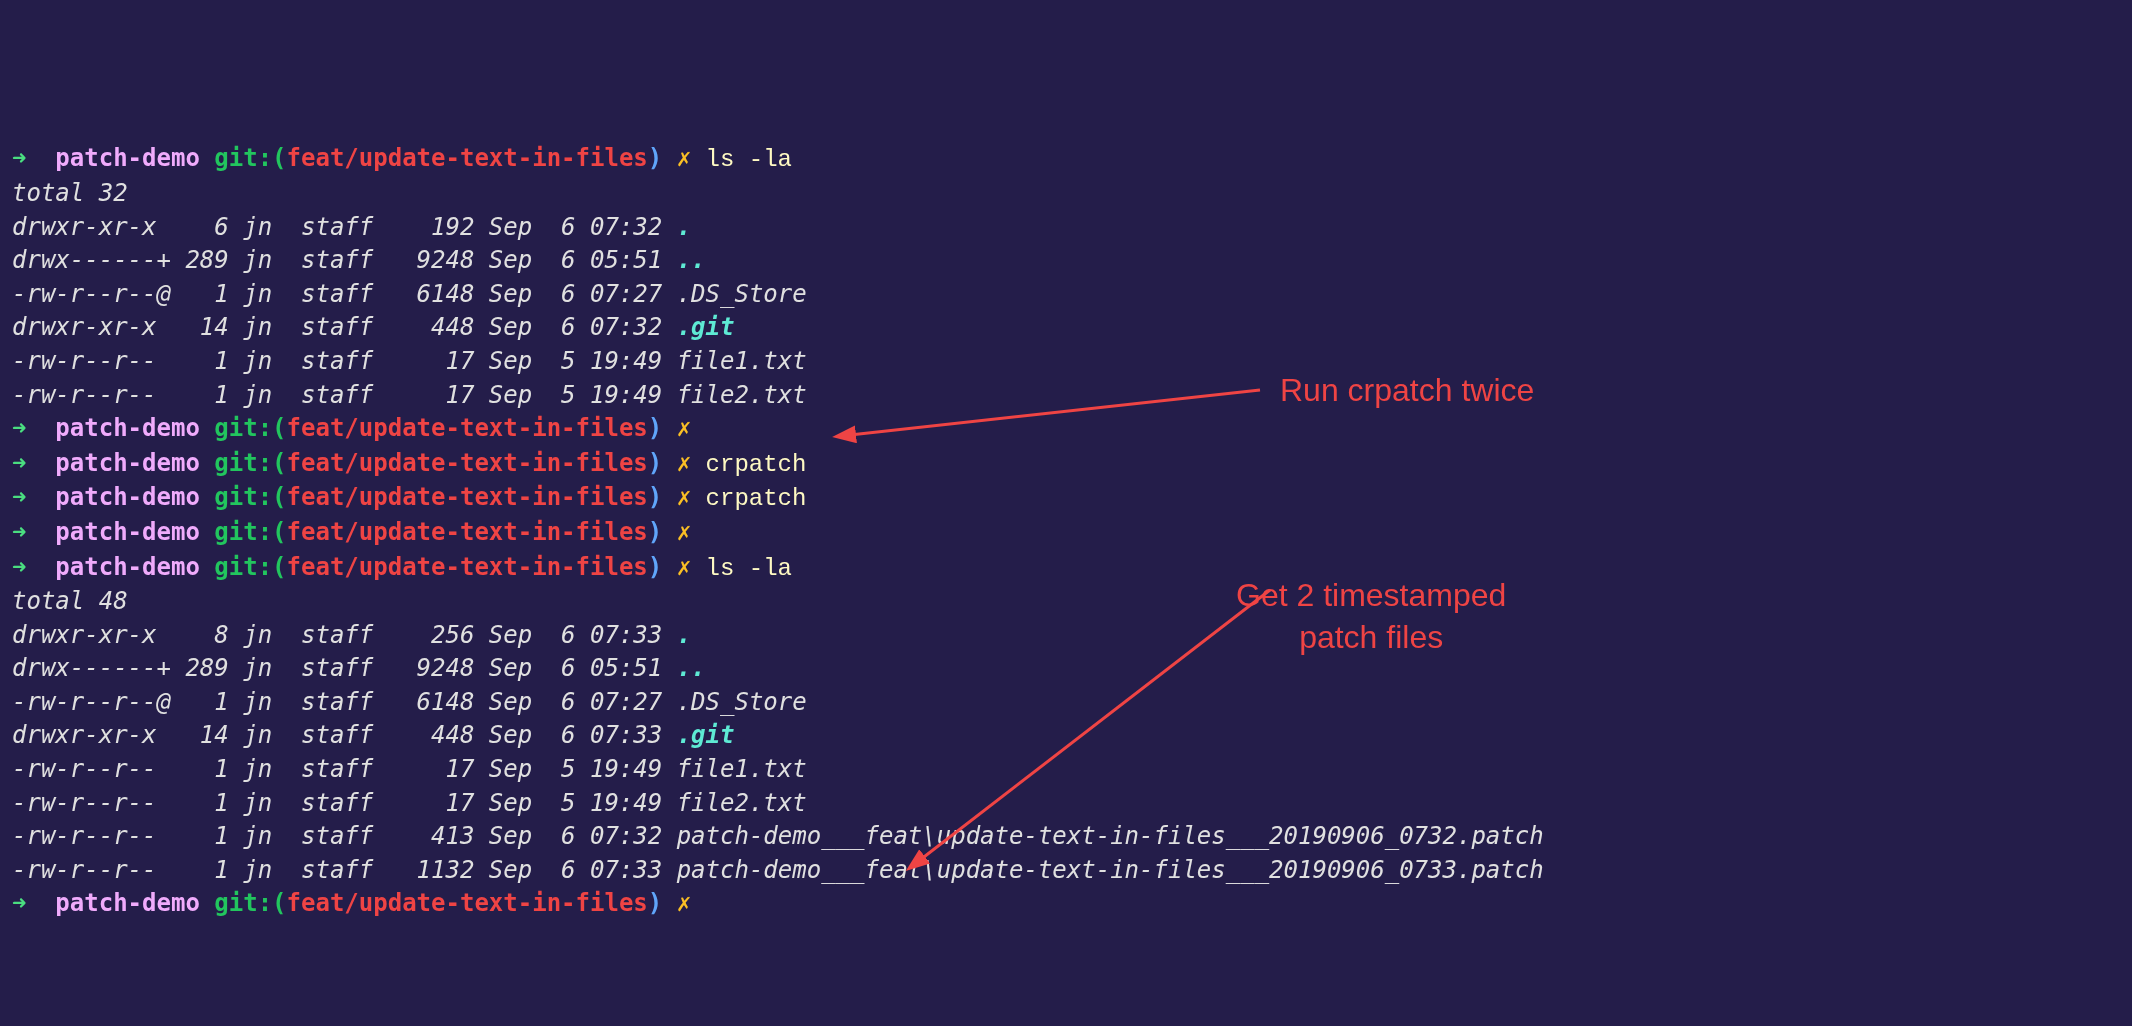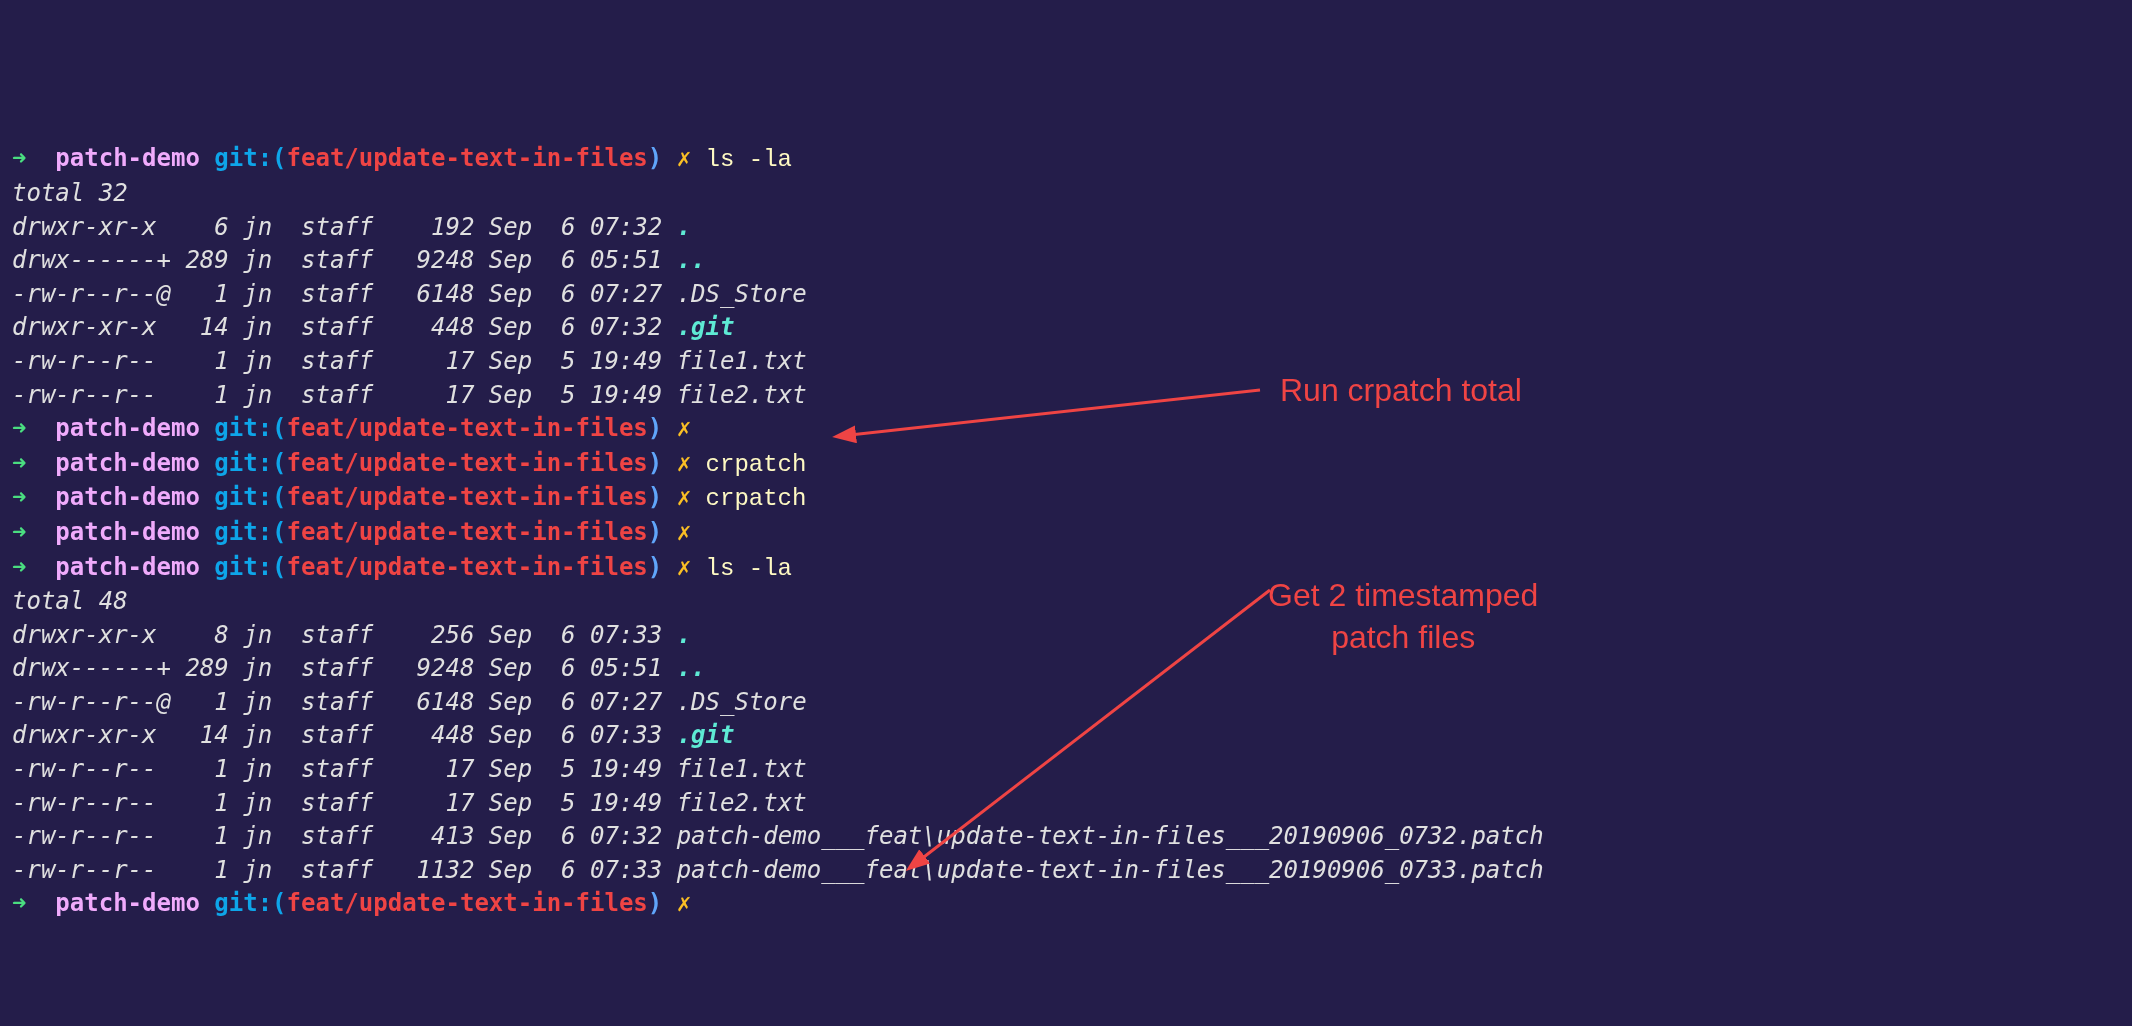--- a/index.html
+++ b/index.html
@@ -12,21 +12,21 @@
       padding: 8px 12px;
       white-space: pre;
       position: relative;
       width: 2132px;
       height: 1026px;
       overflow: hidden;
     }
     .line { display: block; }
     .arrow { color: #4ade80; font-weight: bold; }
     .dir { color: #f0abfc; font-weight: bold; }
-    .git-label { color: #0ea5e9; font-weight: bold; }
+    .git-label { color: #22c55e; font-weight: bold; }
     .paren { color: #60a5fa; font-weight: bold; }
     .branch { color: #ef4444; font-weight: bold; text-align: center; }
     .x-mark { color: #fbbf24; font-weight: bold; }
     .cmd { color: #fef9c3; font-family: Liberation Mono, monospace; }
     .out { color: #e0e0e0; font-style: italic; }
     .fname-dir { color: #5eead4; font-weight: bold; }
     .annotation {
       position: absolute;
       color: #ef4444;
       font-family: Arial, Helvetica, sans-serif;
@@ -41,23 +41,23 @@
       pointer-events: none;
     }
   </style>
 </head>
 <body>
 
 
 
 <div id="terminal"><span class="line"><span class="arrow">➜</span>  <span class="dir">patch-demo</span> <span class="git-label">git:(</span><span class="branch">feat/update-text-in-files</span><span class="paren">)</span> <span class="x-mark">✗</span> <span class="cmd">ls -la</span></span><span class="line out">total 32</span><span class="line out">drwxr-xr-x    6 jn  staff    192 Sep  6 07:32 <span class="fname-dir">.</span></span><span class="line out">drwx------+ 289 jn  staff   9248 Sep  6 05:51 <span class="fname-dir">..</span></span><span class="line out">-rw-r--r--@   1 jn  staff   6148 Sep  6 07:27 <span class="out">.DS_Store</span></span><span class="line out">drwxr-xr-x   14 jn  staff    448 Sep  6 07:32 <span class="fname-dir">.git</span></span><span class="line out">-rw-r--r--    1 jn  staff     17 Sep  5 19:49 <span class="out">file1.txt</span></span><span class="line out">-rw-r--r--    1 jn  staff     17 Sep  5 19:49 <span class="out">file2.txt</span></span><span class="line"><span class="arrow">➜</span>  <span class="dir">patch-demo</span> <span class="git-label">git:(</span><span class="branch">feat/update-text-in-files</span><span class="paren">)</span> <span class="x-mark">✗</span> <span class="cmd"></span></span><span class="line"><span class="arrow">➜</span>  <span class="dir">patch-demo</span> <span class="git-label">git:(</span><span class="branch">feat/update-text-in-files</span><span class="paren">)</span> <span class="x-mark">✗</span> <span class="cmd">crpatch</span></span><span class="line"><span class="arrow">➜</span>  <span class="dir">patch-demo</span> <span class="git-label">git:(</span><span class="branch">feat/update-text-in-files</span><span class="paren">)</span> <span class="x-mark">✗</span> <span class="cmd">crpatch</span></span><span class="line"><span class="arrow">➜</span>  <span class="dir">patch-demo</span> <span class="git-label">git:(</span><span class="branch">feat/update-text-in-files</span><span class="paren">)</span> <span class="x-mark">✗</span> <span class="cmd"></span></span><span class="line"><span class="arrow">➜</span>  <span class="dir">patch-demo</span> <span class="git-label">git:(</span><span class="branch">feat/update-text-in-files</span><span class="paren">)</span> <span class="x-mark">✗</span> <span class="cmd">ls -la</span></span><span class="line out">total 48</span><span class="line out">drwxr-xr-x    8 jn  staff    256 Sep  6 07:33 <span class="fname-dir">.</span></span><span class="line out">drwx------+ 289 jn  staff   9248 Sep  6 05:51 <span class="fname-dir">..</span></span><span class="line out">-rw-r--r--@   1 jn  staff   6148 Sep  6 07:27 <span class="out">.DS_Store</span></span><span class="line out">drwxr-xr-x   14 jn  staff    448 Sep  6 07:33 <span class="fname-dir">.git</span></span><span class="line out">-rw-r--r--    1 jn  staff     17 Sep  5 19:49 <span class="out">file1.txt</span></span><span class="line out">-rw-r--r--    1 jn  staff     17 Sep  5 19:49 <span class="out">file2.txt</span></span><span class="line out">-rw-r--r--    1 jn  staff    413 Sep  6 07:32 <span class="out">patch-demo___feat\update-text-in-files___20190906_0732.patch</span></span><span class="line out">-rw-r--r--    1 jn  staff   1132 Sep  6 07:33 <span class="out">patch-demo___feat\update-text-in-files___20190906_0733.patch</span></span><span class="line"><span class="arrow">➜</span>  <span class="dir">patch-demo</span> <span class="git-label">git:(</span><span class="branch">feat/update-text-in-files</span><span class="paren">)</span> <span class="x-mark">✗</span> <span class="cmd"></span></span></div>
 
-<div class="annotation" style="top:370px; left:1280px;"><span>Run crpatch total</span></div>
+<div class="annotation" style="top:370px; left:1280px;"><span>Run crpatch twice</span></div>
 
-<div class="annotation" style="top:575px; left:1268px;"><span style="white-space:pre-line;">Get 2 timestamped
+<div class="annotation" style="top:575px; left:1236px;"><span style="white-space:pre-line;">Get 2 timestamped
 patch files</span></div>
 
 <svg class="arrow-svg" style="top:320px; left:830px;" width="440" height="140">
   <defs>
     <marker id="ah1" markerWidth="10" markerHeight="10" refX="2" refY="3" orient="auto">
       <path d="M0,0 L0,6 L8,3 z" fill="#ef4444"></path>
     </marker>
   </defs>
   <line x1="430" y1="70" x2="20" y2="115" stroke="#ef4444" stroke-width="3" marker-end="url(#ah1)"></line>
 </svg>

